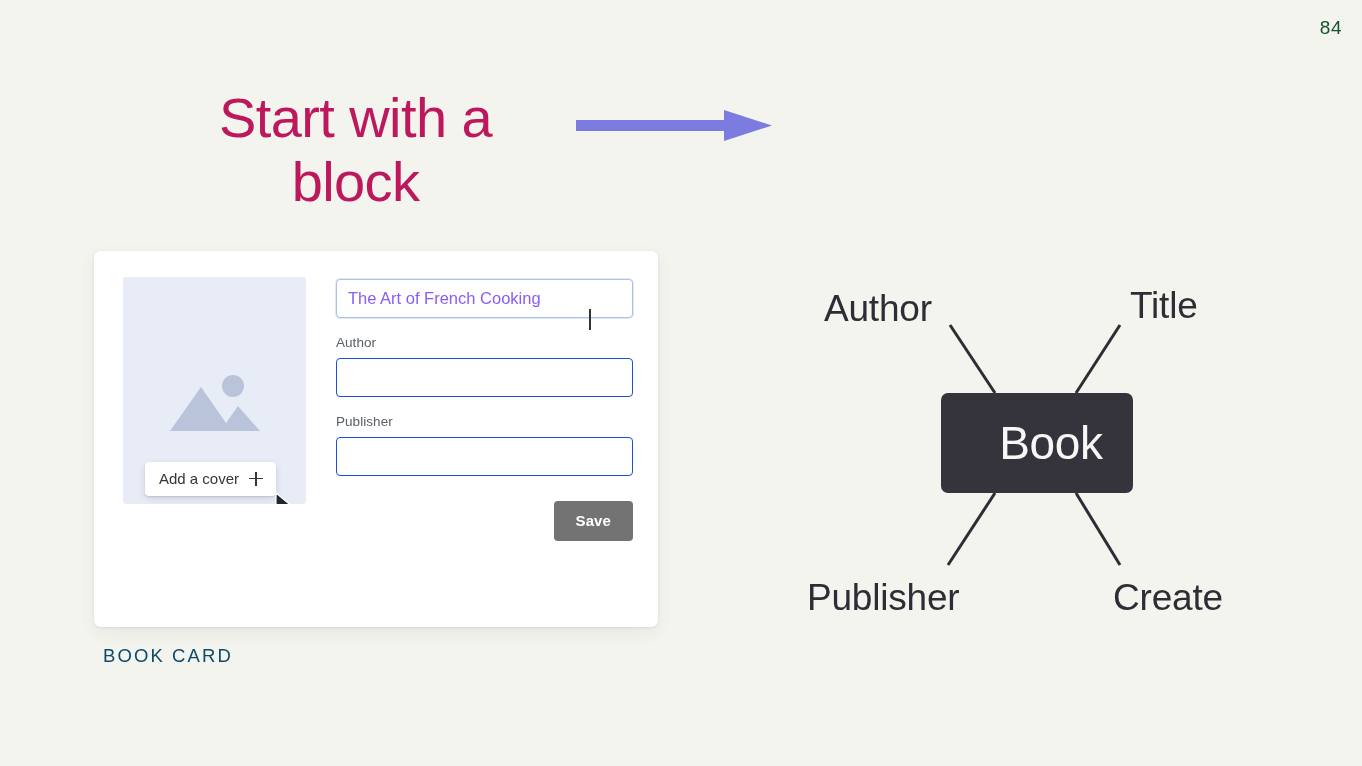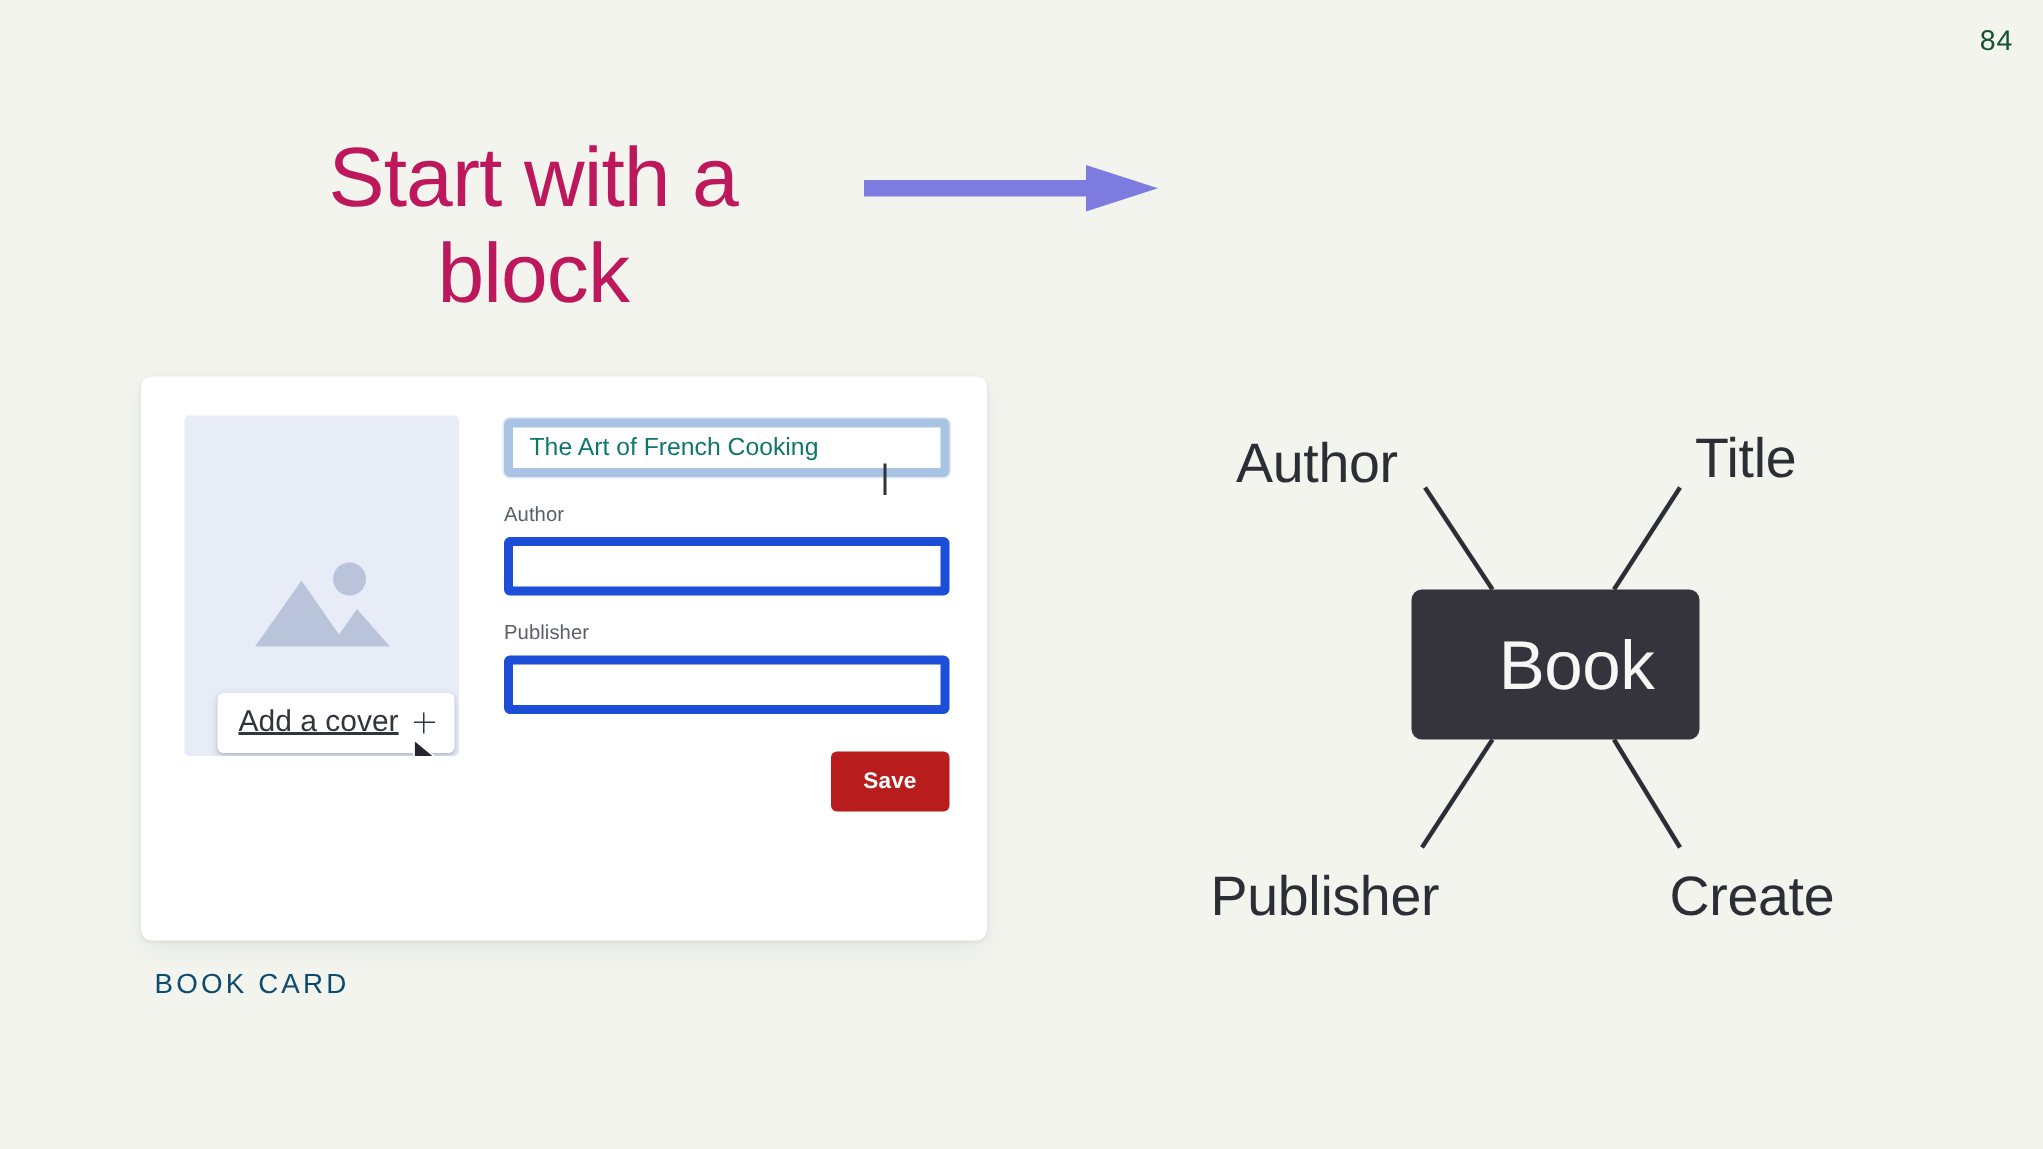--- a/index.html
+++ b/index.html
@@ -100,27 +100,26 @@
     left: 22px;
     top: 185px;
     background: #ffffff;
     border: none;
     border-radius: 4px;
     padding: 8px 13px 9px 14px;
     display: flex;
     align-items: center;
     gap: 10px;
     font-family: "Liberation Sans", sans-serif;
-    font-size: 20px;
+    font-size: 15px;
     color: #33353c;
     box-shadow: 0 1px 2px rgba(30,35,50,0.16),
                 0 3px 8px rgba(30,35,50,0.10);
     cursor: pointer;
     white-space: nowrap;
-    text-decoration: underline;
   }
   .plus-icon {
     display: inline-block;
     width: 14px;
     height: 14px;
     position: relative;
   }
   .plus-icon::before,
   .plus-icon::after {
     content: "";
@@ -153,26 +152,26 @@
   .field-label {
     font-size: 13.5px;
     color: #5a6069;
     margin-bottom: 8px;
     letter-spacing: 0.05px;
   }
   .field-input {
     width: 100%;
     box-sizing: border-box;
     height: 39px;
-    border: 6px solid #1d4ed8;
+    border: 1px solid #1d4ed8;
     border-radius: 4px;
     background: #ffffff;
     font-family: "Liberation Sans", sans-serif;
     font-size: 16.5px;
-    color: #0f766e;
+    color: #8b5cf6;
     padding: 0 11px;
     outline: none;
   }
   .field-input::placeholder { color: #b6bbc3; }
   .field-input.focused {
     border-color: #a9c4e3;
     box-shadow: 0 0 0 1px rgba(169,196,227,0.35);
   }
   .field-group { margin-bottom: 17px; }
   .field-group.last { margin-bottom: 0; }
@@ -186,21 +185,21 @@
     top: 30px;
   }
   .field-wrap { position: relative; }
 
   .save-row {
     display: flex;
     justify-content: flex-end;
     margin-top: 25px;
   }
   .save-button {
-    background: #b91c1c;
+    background: #737373;
     color: #ffffff;
     border: none;
     border-radius: 4px;
     font-family: "Liberation Sans", sans-serif;
     font-size: 15px;
     font-weight: bold;
     padding: 11px 22px 12px;
     cursor: pointer;
     letter-spacing: 0.1px;
   }

